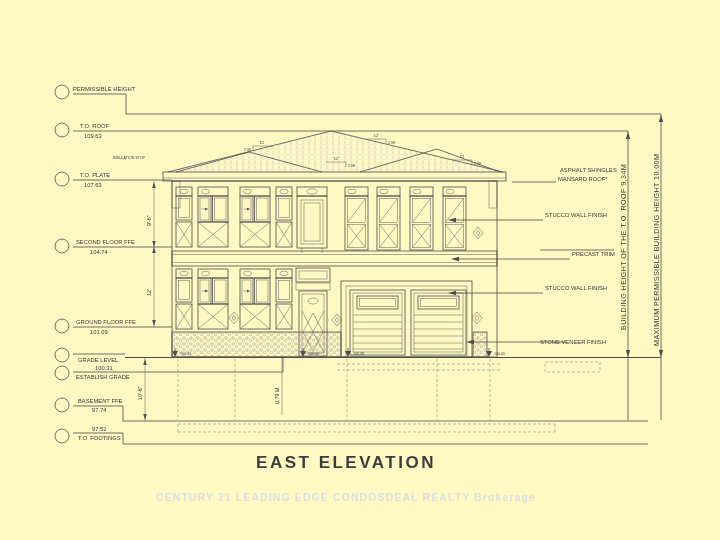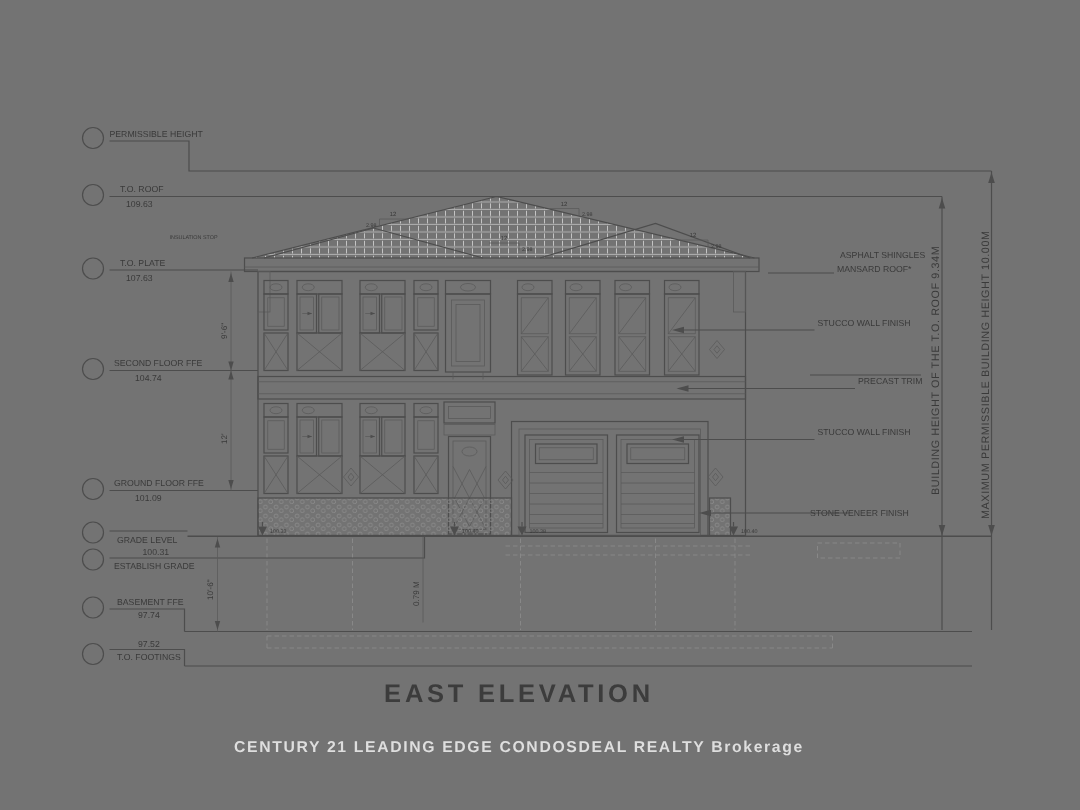--- a/index.html
+++ b/index.html
@@ -1,16 +1,16 @@
 <!DOCTYPE html>
 <html><head>
 <meta charset="utf-8">
 <style>
   html,body{margin:0;padding:0;background:#ffffff;}
-  #page{position:relative;width:720px;height:540px;background:#737373;overflow:hidden;
+  #page{position:relative;width:720px;height:540px;background:#fef9c3;overflow:hidden;
         font-family:"Liberation Sans",sans-serif;}
   svg{position:absolute;left:0;top:0;}
   .t{font-family:"Liberation Sans",sans-serif;fill:#3a3a3a;}
   .f6{font-size:5.8px;}
   .f55{font-size:5.4px;}
   .f4{font-size:4px;}
   .f35{font-size:3.6px;}
   .f7{font-size:7.2px;letter-spacing:.4px;}
   .title{font-size:17px;font-weight:bold;letter-spacing:2.5px;fill:#3c3c3c;}
   .wm{font-size:10.5px;font-weight:bold;letter-spacing:1.1px;fill:#dedede;}

